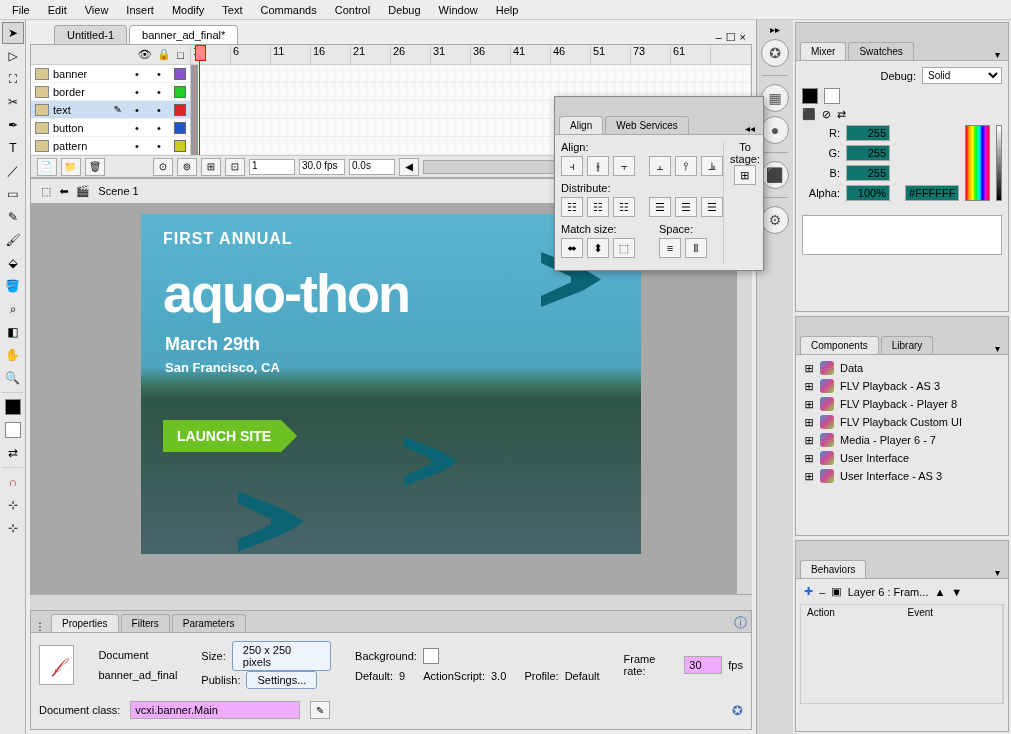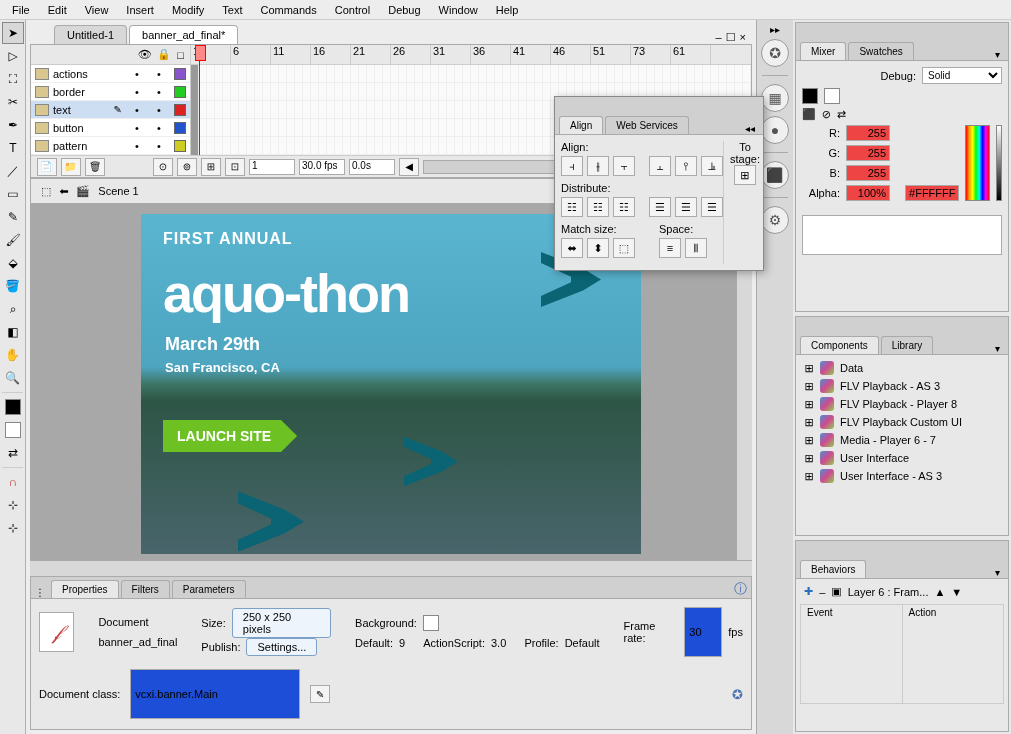--- a/index.html
+++ b/index.html
@@ -61,30 +61,30 @@
 .align-body-flex { display: flex; }
 .align-main { flex: 1; }
 .align-side { width: 40px; border-left: 1px solid #ccc; padding-left: 6px; display: flex; flex-direction: column; align-items: center; justify-content: flex-start; font-size: 10px; }
 .props-panel { background: #e8e8e8; border: 1px solid #aaa; margin: 0 4px 4px 4px; }
 .props-tabs { height: 22px; display: flex; align-items: end; background: #d0d0d0; padding: 0 4px; border-bottom: 1px solid #aaa; }
 .props-body { padding: 8px; display: flex; gap: 24px; align-items: center; font-size: 11px; }
 .props-icon { width: 36px; height: 40px; background: #fff; border: 1px solid #aaa; display: flex; align-items: center; justify-content: center; font-style: italic; font-size: 20px; color: #c04040; }
 .props-field { display: flex; align-items: center; gap: 6px; }
 .btn-pill { padding: 2px 10px; border: 1px solid #7da0c8; background: #eef4fc; border-radius: 3px; }
 .props-body2 { padding: 4px 8px 10px 8px; display: flex; gap: 10px; align-items: center; justify-content: center; }
-.text-input { border: 1px solid #aaa; background: #1d4ed8; padding: 18px 4px; width: 170px; }
+.text-input { border: 1px solid #aaa; background: #f0abfc; padding: 2px 4px; width: 170px; }
 .right-col { width: 46px; background: #d8d8d8; display: flex; flex-direction: column; align-items: center; padding: 4px 2px; gap: 4px; border-left: 1px solid #aaa; }
 .right-icon { width: 28px; height: 28px; border-radius: 14px; background: #f0f0f0; border: 1px solid #999; display: flex; align-items: center; justify-content: center; font-size: 14px; color: #555; }
 .right-sep { height: 1px; width: 80%; background: #aaa; margin: 4px 0; }
 .panels-col { width: 218px; background: #e8e8e8; display: flex; flex-direction: column; gap: 4px; padding: 2px; }
 .panel-box { border: 1px solid #aaa; background: #e8e8e8; display: flex; flex-direction: column; }
 .mixer-body { padding: 6px; font-size: 10px; }
 .mixer-row { display: flex; align-items: center; gap: 6px; margin-bottom: 4px; }
 .mixer-lbl { width: 38px; text-align: right; }
-.num-field { width: 44px; border: 1px solid #aaa; background: #ef4444; padding: 1px 3px; text-align: right; }
+.num-field { width: 44px; border: 1px solid #aaa; background: #0f766e; padding: 1px 3px; text-align: right; }
 .color-picker { width: 76px; height: 76px; background: linear-gradient(to right, red, orange, yellow, lime, cyan, blue, magenta, red); margin-left: auto; border: 1px solid #888; }
 .gradient-bar { width: 16px; height: 76px; background: linear-gradient(to bottom, #fff, #000); border: 1px solid #888; }
 .comp-body { padding: 4px; font-size: 11px; height: 180px; overflow: auto; }
 .comp-item { display: flex; align-items: center; gap: 6px; padding: 2px 4px; }
 .comp-exp { width: 10px; text-align: center; }
 .comp-icon { width: 14px; height: 14px; background: linear-gradient(135deg,#4a90d0,#d04a90,#90d04a); border-radius: 3px; }
 .beh-body { padding: 4px; }
 .beh-toolbar { display: flex; align-items: center; gap: 6px; padding: 2px 4px; }
 .beh-cols { display: flex; border: 1px solid #ccc; margin-top: 4px; height: 100px; }
 .beh-col { flex: 1; padding: 2px 6px; border-right: 1px solid #ccc; font-size: 10px; }
@@ -158,21 +158,21 @@
       <div class="timeline-content">
         <div class="layer-list">
           <div class="layer-header">
             <span>👁</span>
             <span>🔒</span>
             <span>□</span>
           </div>
           <div id="layers-container">
               <div class="layer-row">
                 <span class="layer-icon"></span>
-    <span class="layer-name">actions</span>
+    <span class="layer-name">banner</span>
 
     <span class="layer-dots">
                   <span>•</span>
                   <span>•</span>
                 </span>
     <span class="layer-swatch" style="background:#8855cc"></span>
               </div>
               <div class="layer-row">
                 <span class="layer-icon"></span>
     <span class="layer-name">border</span>
@@ -803,22 +803,22 @@
       <div class="beh-body">
         <div class="beh-toolbar">
           <span style="color:#2a70c0">✚</span>
           <span>–</span>
           <span>▣</span>
           <span>Layer 6 : Fram...</span>
           <span>▲</span>
           <span>▼</span>
         </div>
         <div class="beh-cols">
+          <div class="beh-col" style="border-right:none">Action</div>
           <div class="beh-col">Event</div>
-          <div class="beh-col" style="border-right:none">Action</div>
         </div>
       </div>
     </div>
   </div>
 </div>
 
 <div class="align-panel">
   <div class="panel-tabs">
     <div class="panel-tab active">Align</div>
     <div class="panel-tab">Web Services</div>

